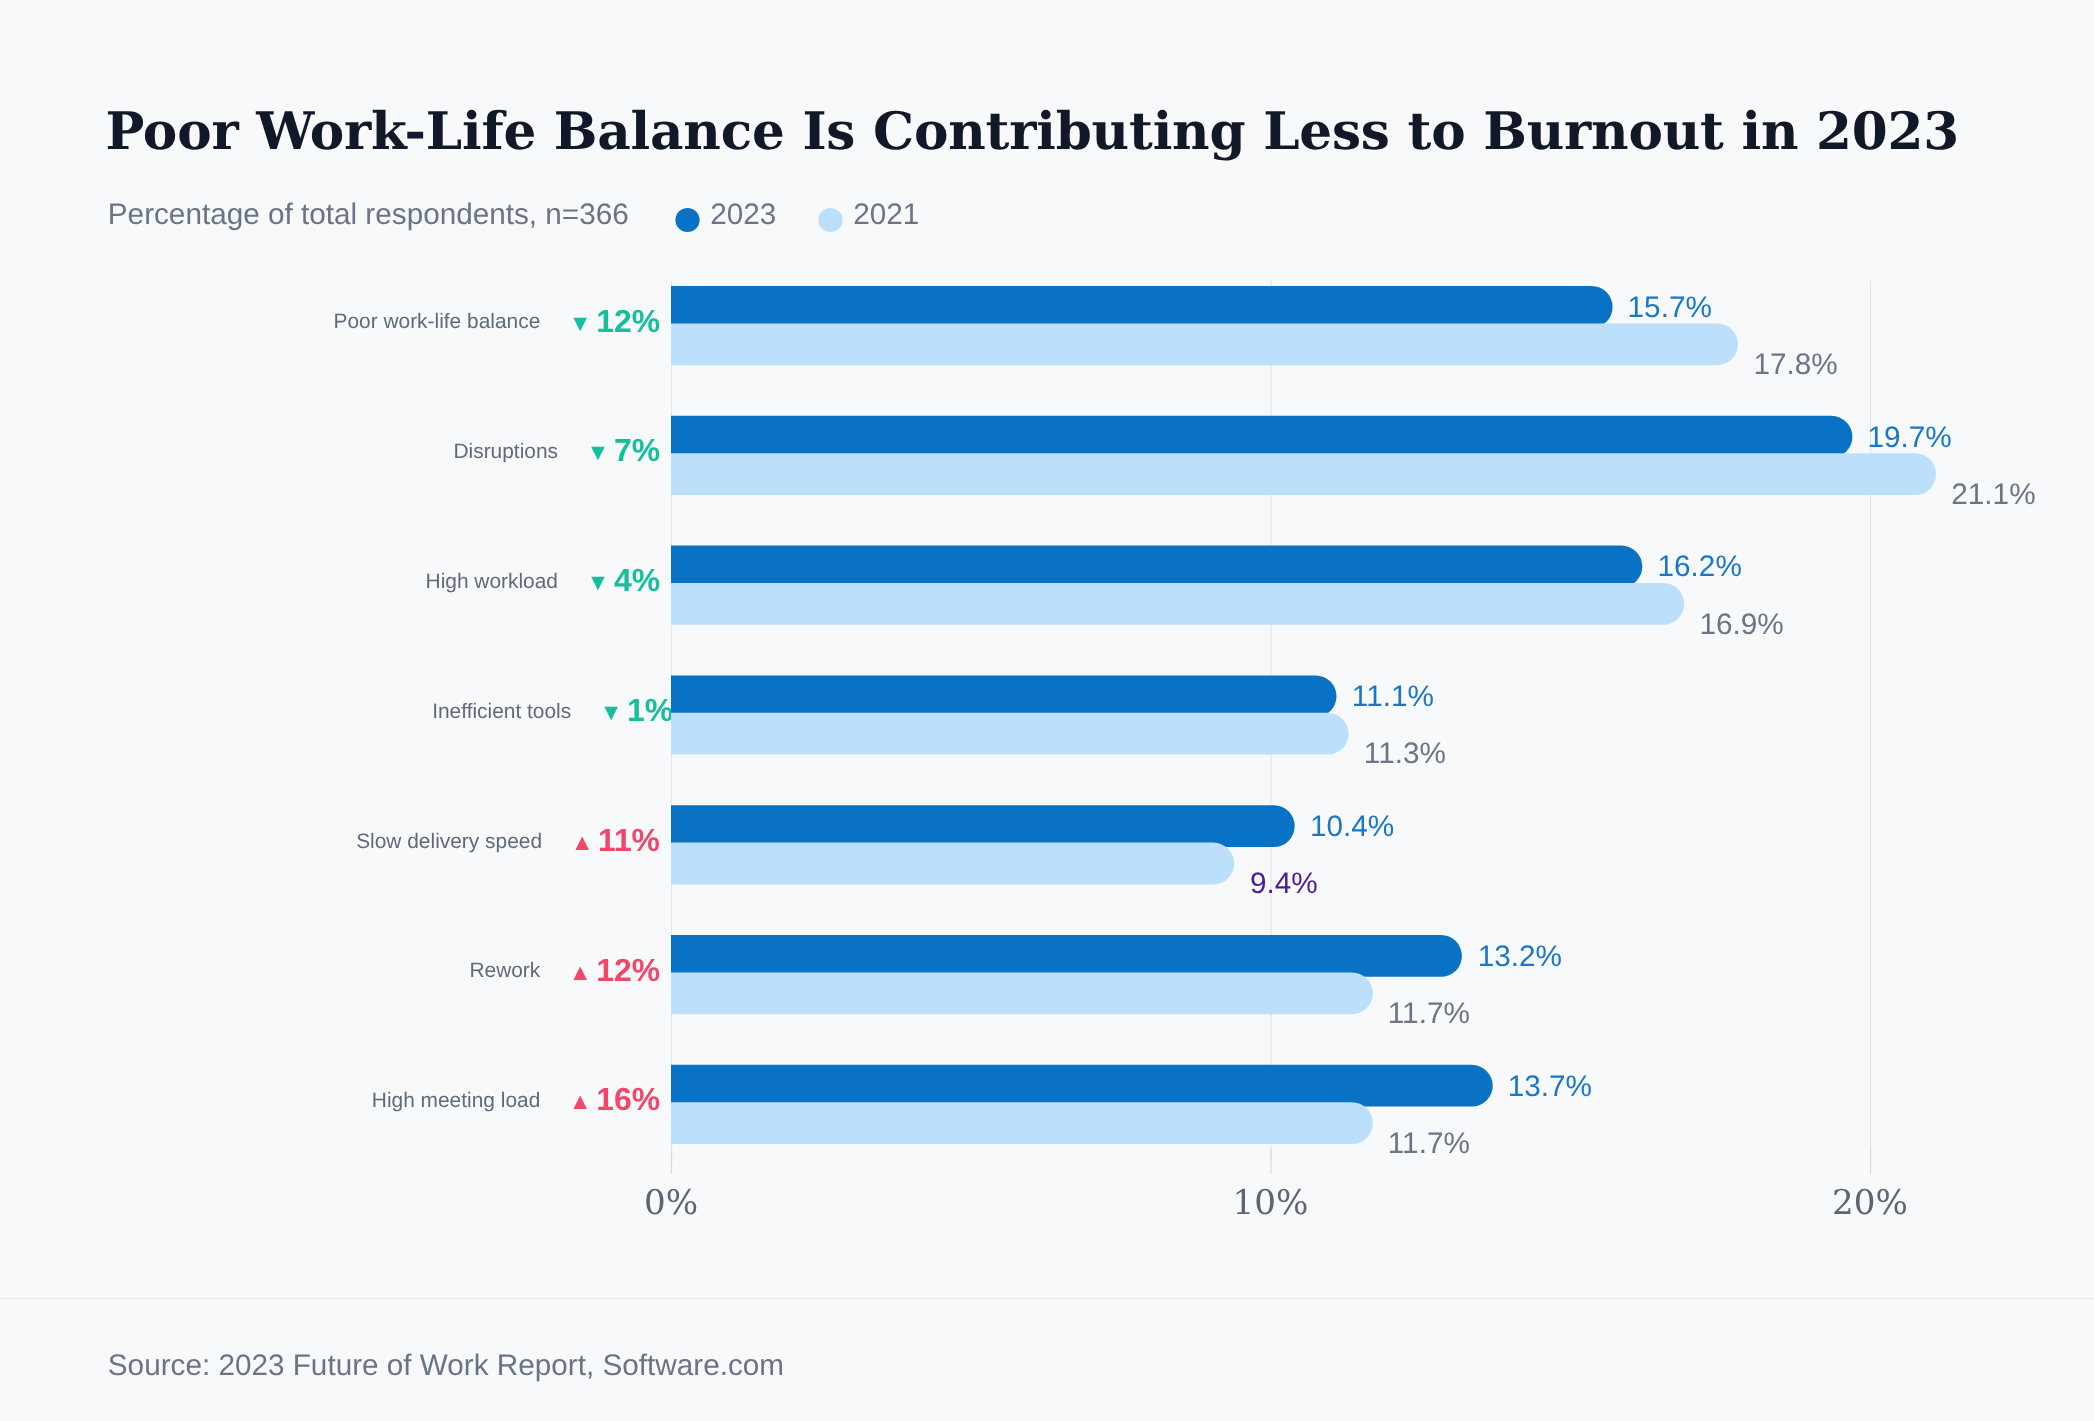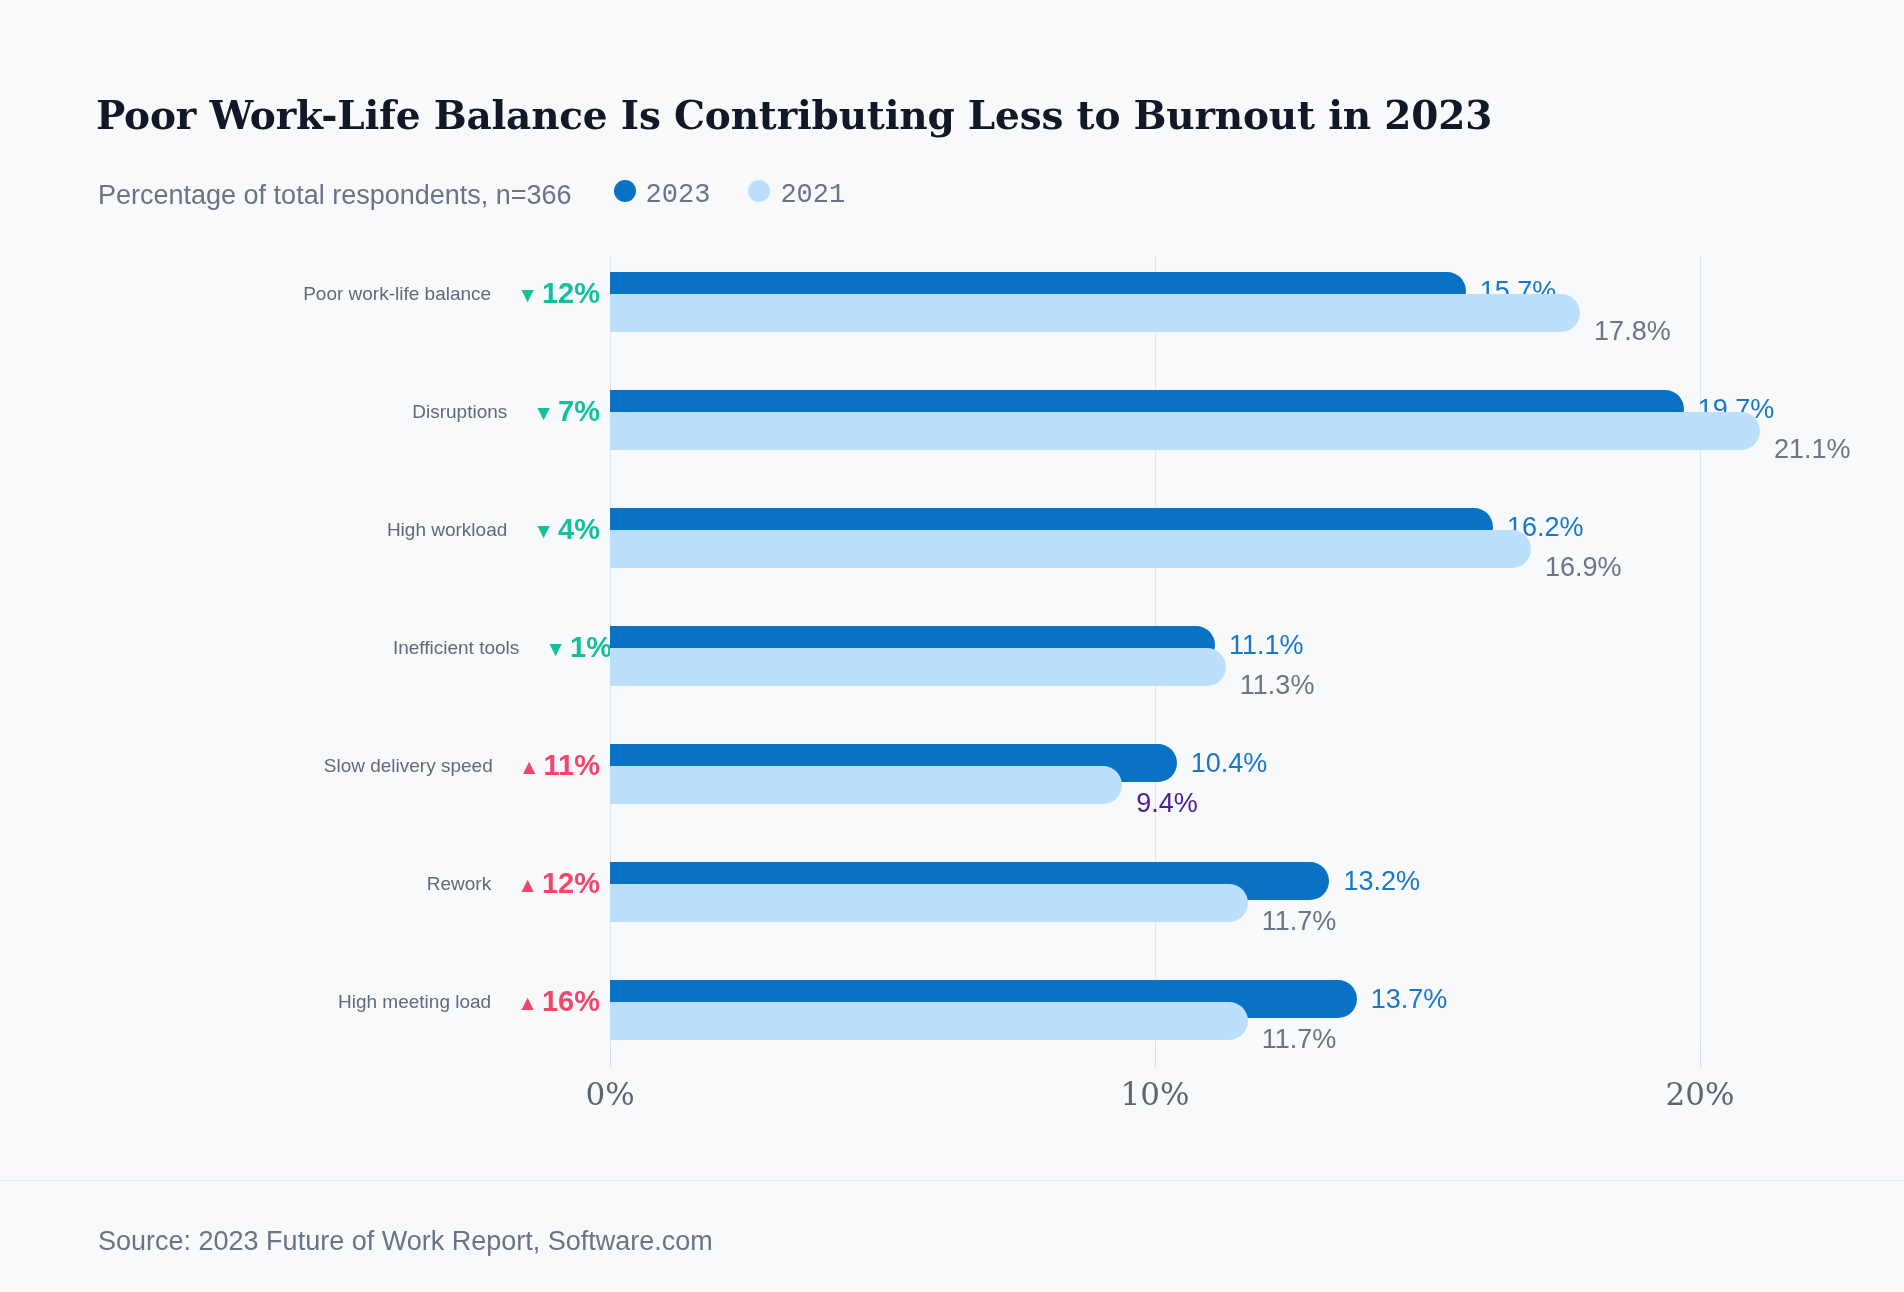--- a/index.html
+++ b/index.html
@@ -19,21 +19,21 @@
     height: 1292px;
     box-sizing: border-box;
   }
 
   
   .chart-title {
     position: absolute;
     left: 96px;
     top: 92px;
     font-family: "DejaVu Serif", "Liberation Serif", serif;
-    font-size: 39px;
+    font-size: 47px;
     font-weight: 700;
     color: #111827;
     letter-spacing: -0.2px;
     white-space: nowrap;
   }
   .subtitle-row {
     position: absolute;
     left: 98px;
     top: 178px;
     display: flex;
@@ -45,23 +45,22 @@
     color: #697586;
     white-space: nowrap;
   }
   .legend {
     display: flex;
     align-items: center;
     margin-left: 42px;
   }
   .legend-item {
     display: flex;
-    align-items: flex-start;
+    align-items: flex-end;
     margin-right: 38px;
-    font-family: Liberation Mono, monospace;
   }
   .legend-item:last-child { margin-right: 8px; }
   .legend-dot {
     width: 22px;
     height: 22px;
     border-radius: 50%;
     margin-right: 10px;
   }
   .legend-label {
     font-size: 27px;
@@ -154,21 +153,21 @@
     top: 0;
     height: 90px;
   }
   .bar-wrap {
     position: absolute;
     left: 0;
     height: 38px;
     display: flex;
     align-items: center;
   }
-  .bar-wrap.b2023 { top: 24px; }
+  .bar-wrap.b2023 { top: 12px; }
   .bar-wrap.b2021 { top: 46px; }
   .bar {
     height: 38px;
     border-radius: 0 19px 19px 0;
   }
   .bar.c2023 { background: #0a72c4; }
   .bar.c2021 { background: #bcdffb; }
   .bar-val {
     margin-left: 14px;
     font-size: 27px;

